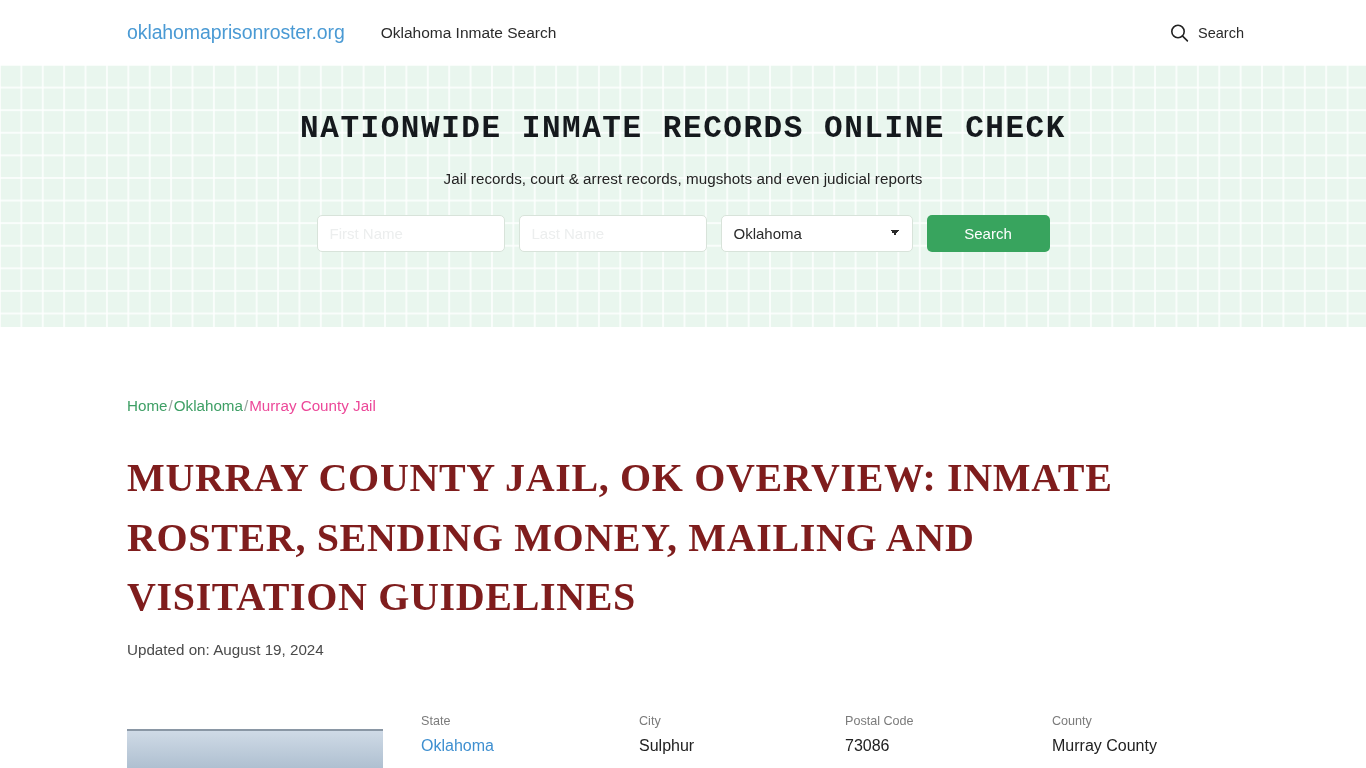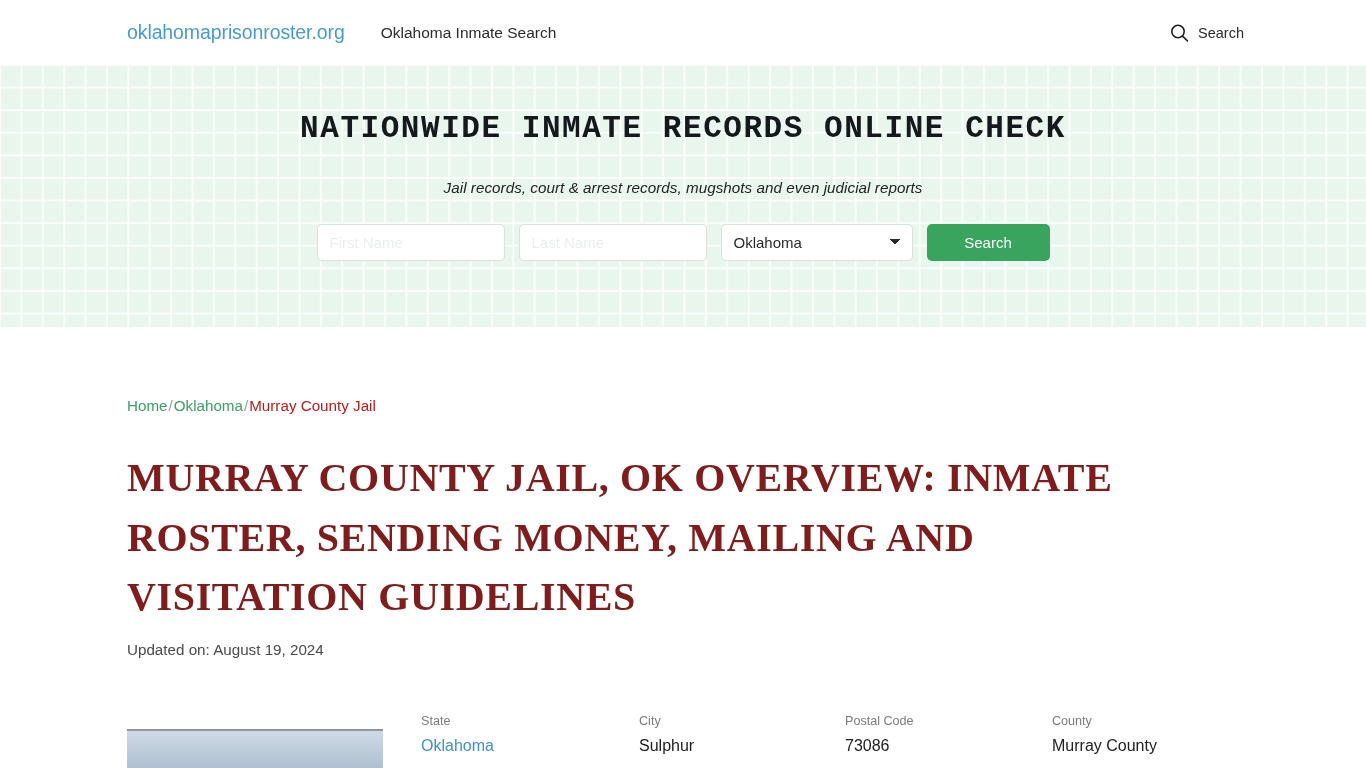--- a/index.html
+++ b/index.html
@@ -73,26 +73,25 @@
     padding-top: 47px;
     font-family: Liberation Mono, monospace;
     font-weight: bold;
     font-size: 31px;
     letter-spacing: 1.55px;
     color: #15191d;
     line-height: 1.1;
     white-space: nowrap;
   }
   .hero-subtitle {
-    margin: 9px;
+    margin: 0;
     padding-top: 24px;
     font-size: 15.2px;
     color: #232323;
     letter-spacing: 0.05px;
-    font-style: italic;
   }
   .search-form {
     display: flex;
     justify-content: center;
     align-items: center;
     gap: 14px;
     margin-top: 28px;
   }
   .field {
     height: 37px;
@@ -147,21 +146,21 @@
     gap: 1px;
     padding-top: 70px;
     font-size: 15.2px;
     white-space: nowrap;
   }
   .crumb-link {
     color: #3e9f65;
     text-decoration: none;
   }
   .crumb-sep { color: #9aa3a0; }
-  .crumb-current { color: #b91c1c; }
+  .crumb-current { color: #ec4899; }
 
   .page-title {
     margin: 0;
     padding-top: 34px;
     max-width: 1090px;
     font-family: "Liberation Serif", "DejaVu Serif", serif;
     font-weight: bold;
     font-size: 40px;
     letter-spacing: 0.65px;
     line-height: 1.49;

